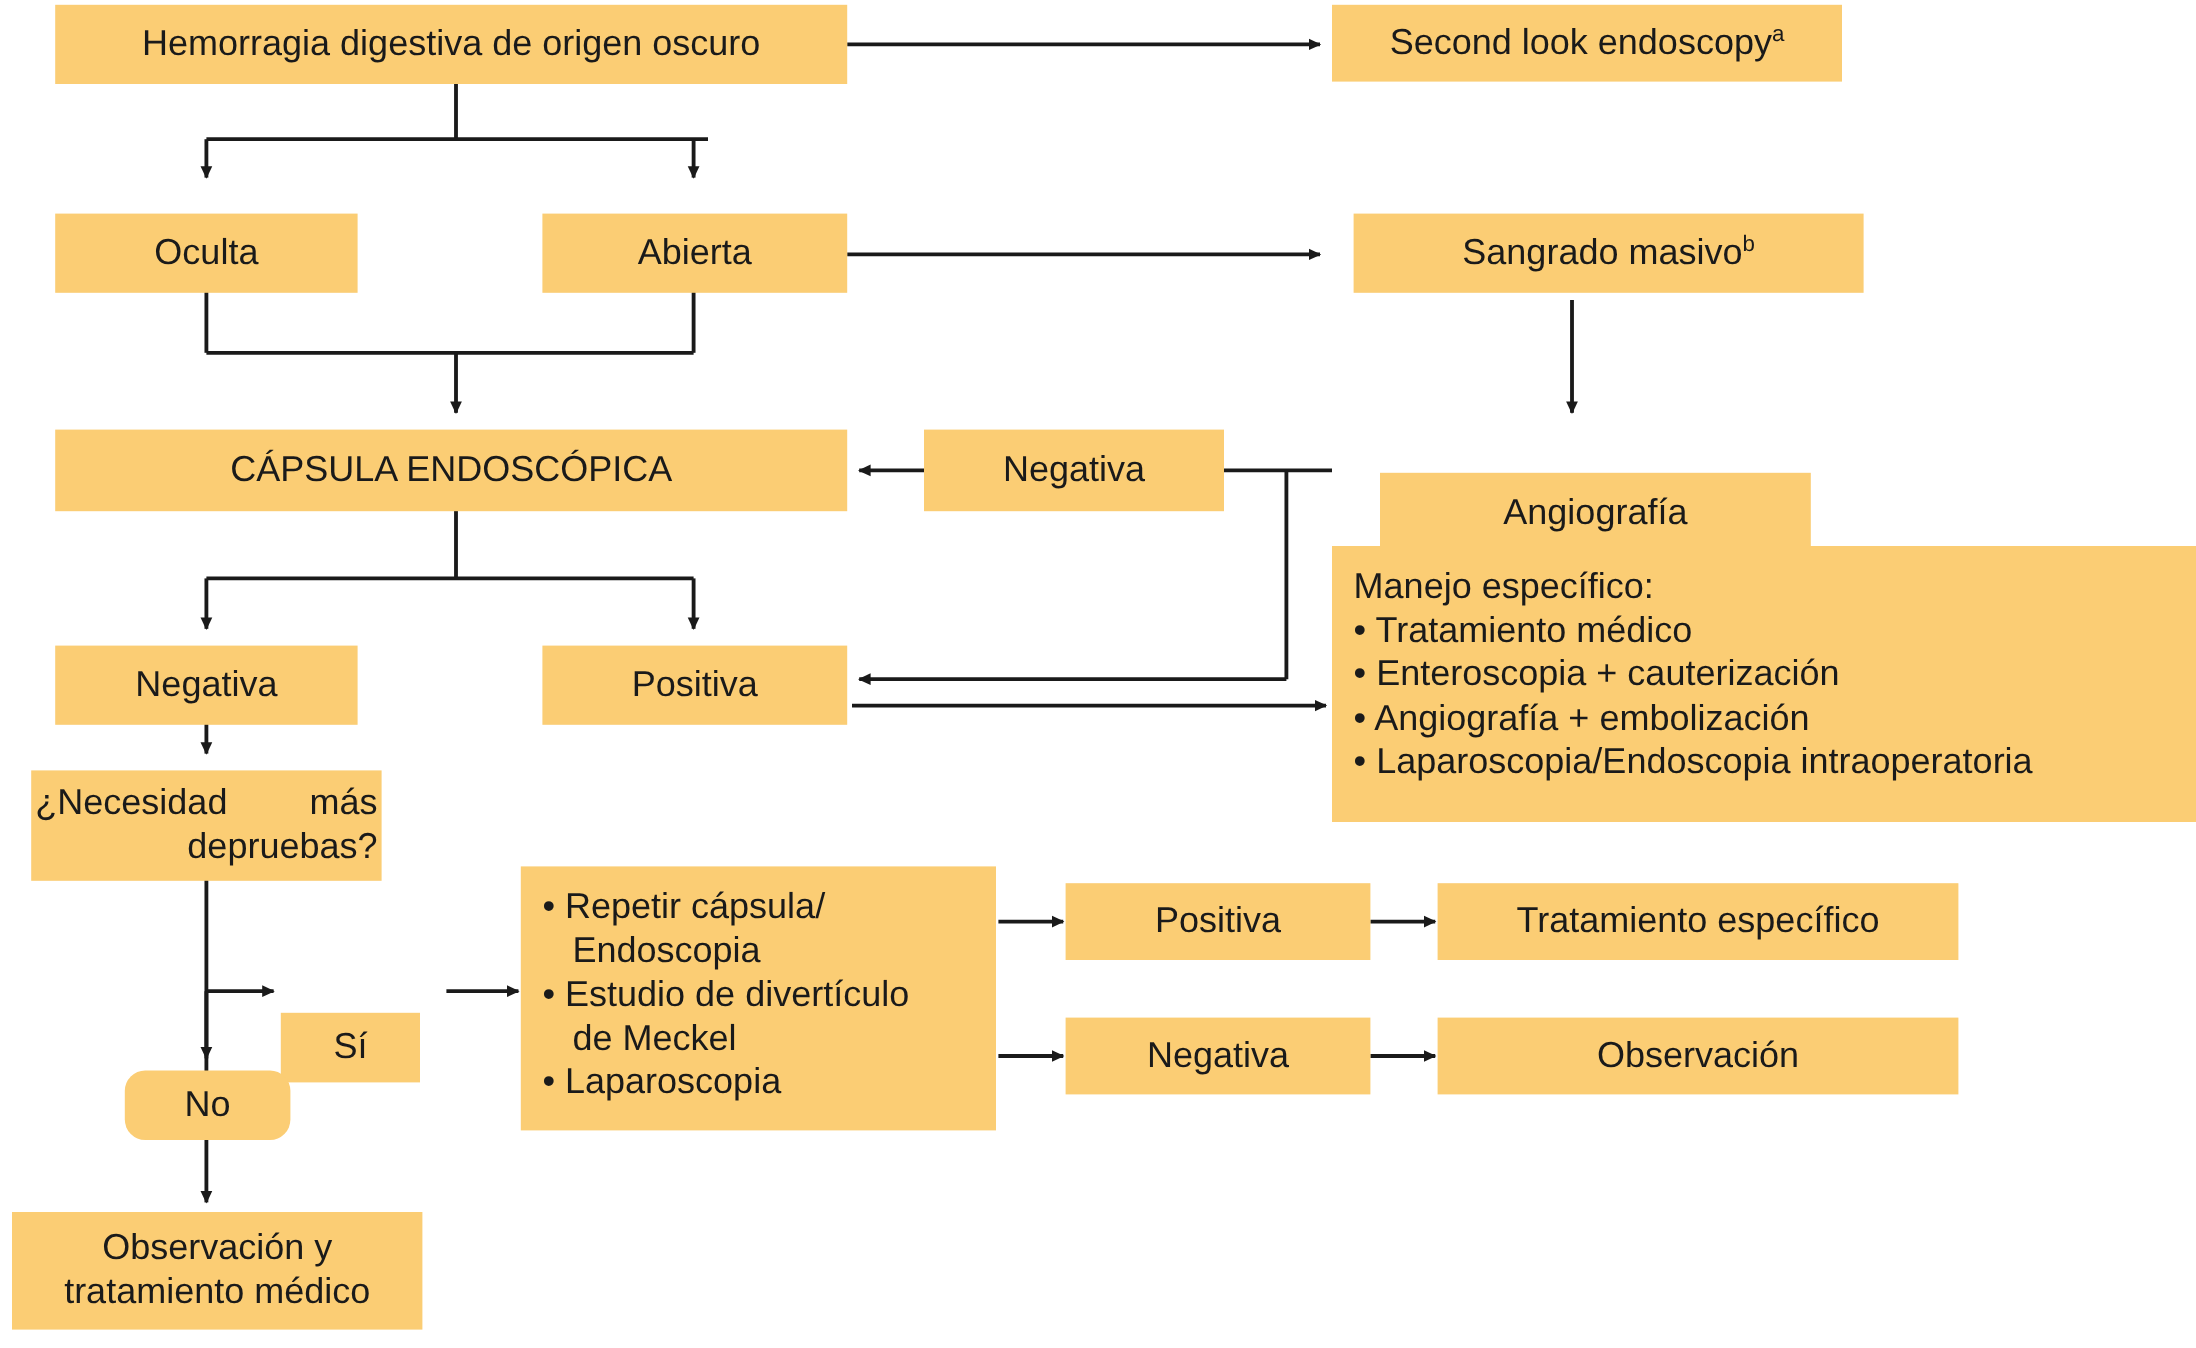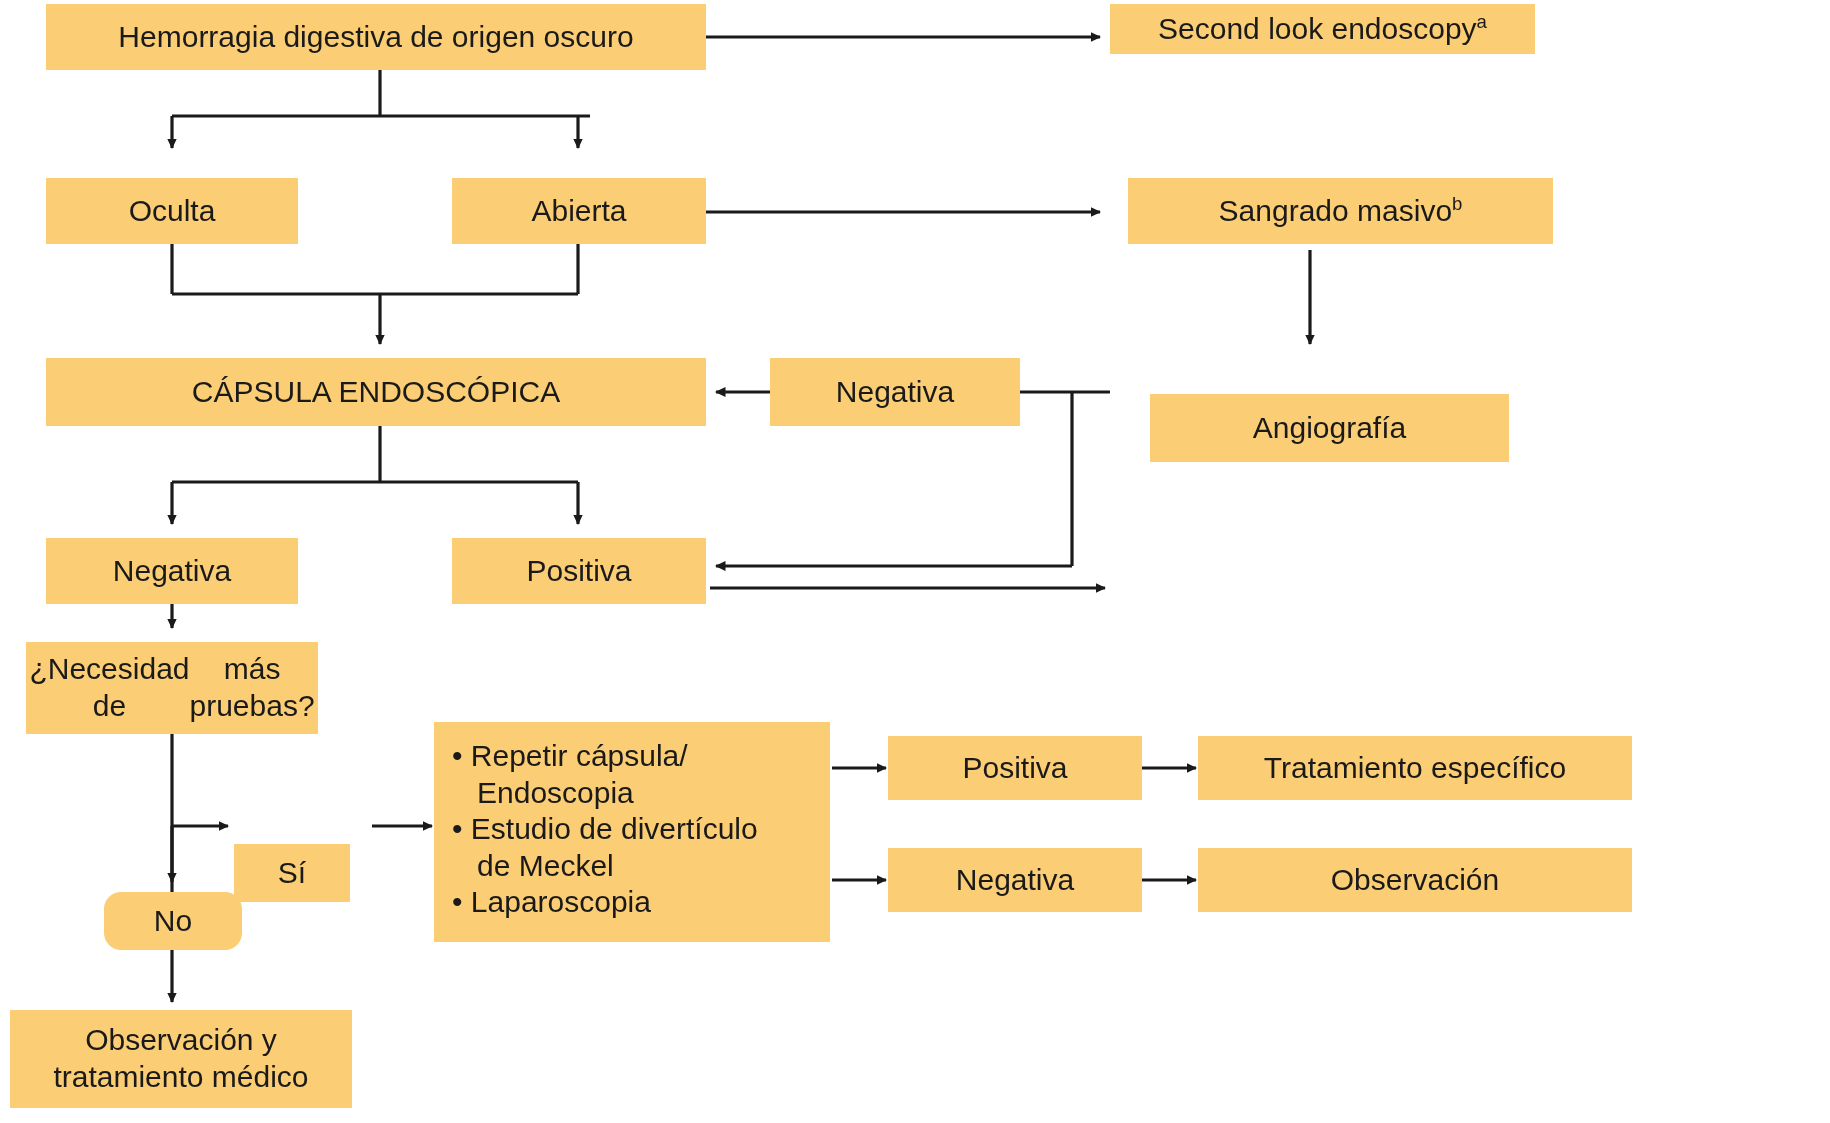--- a/index.html
+++ b/index.html
@@ -23,21 +23,21 @@
     height: 1123px;
     pointer-events: none;
   }
   .node {
     position: absolute;
     background: #fbcd74;
     color: #1a1a1a;
     display: flex;
     align-items: center;
     justify-content: center;
-    text-align: center;
+    text-align: right;
     font-size: 30px;
     line-height: 1.22;
     box-sizing: border-box;
     padding: 4px 10px;
     z-index: 2;
   }
   .node.list {
     display: block;
     text-align: left;
     padding: 16px 18px;
@@ -123,21 +123,21 @@
       <path d="M1142,768 L1196,768" marker-end="url(#ah)"></path>
 
       <path d="M1142,880 L1196,880" marker-end="url(#ah)"></path>
     </g>
   </svg>
 
   <div class="node" style="left:46px; top:4px; width:660px; height:66px;">
     <span>Hemorragia digestiva de origen oscuro</span>
   </div>
 
-  <div class="node" style="left:1110px; top:4px; width:425px; height:50px;">
+  <div class="node" style="left:1110px; top:4px; width:425px; height:64px;">
     <span><span>Second look endoscopy</span><sup>a</sup></span>
   </div>
 
   <div class="node" style="left:46px; top:178px; width:252px; height:66px;">
     <span>Oculta</span>
   </div>
 
   <div class="node" style="left:452px; top:178px; width:254px; height:66px;">
     <span>Abierta</span>
   </div>
@@ -151,20 +151,27 @@
   </div>
 
   <div class="node" style="left:770px; top:358px; width:250px; height:68px;">
     <span>Negativa</span>
   </div>
 
   <div class="node" style="left:1150px; top:358px; width:359px; height:68px;margin-top:36px;">
     <span>Angiografía</span>
   </div>
 
+  <div class="node list" style="left:1110px; top:455px; width:720px; height:230px;">
+    <span class="ln">Manejo específico:</span>
+    <span class="ln">• Tratamiento médico</span>
+    <span class="ln">• Enteroscopia + cauterización</span>
+    <span class="ln">• Angiografía + embolización</span>
+    <span class="ln">• Laparoscopia/Endoscopia intraoperatoria</span>
+  </div>
 
   <div class="node" style="left:46px; top:538px; width:252px; height:66px;">
     <span>Negativa</span>
   </div>
 
   <div class="node" style="left:452px; top:538px; width:254px; height:66px;">
     <span>Positiva</span>
   </div>
 
   <div class="node" style="left:26px; top:642px; width:292px; height:92px; flex-direction:row;">

